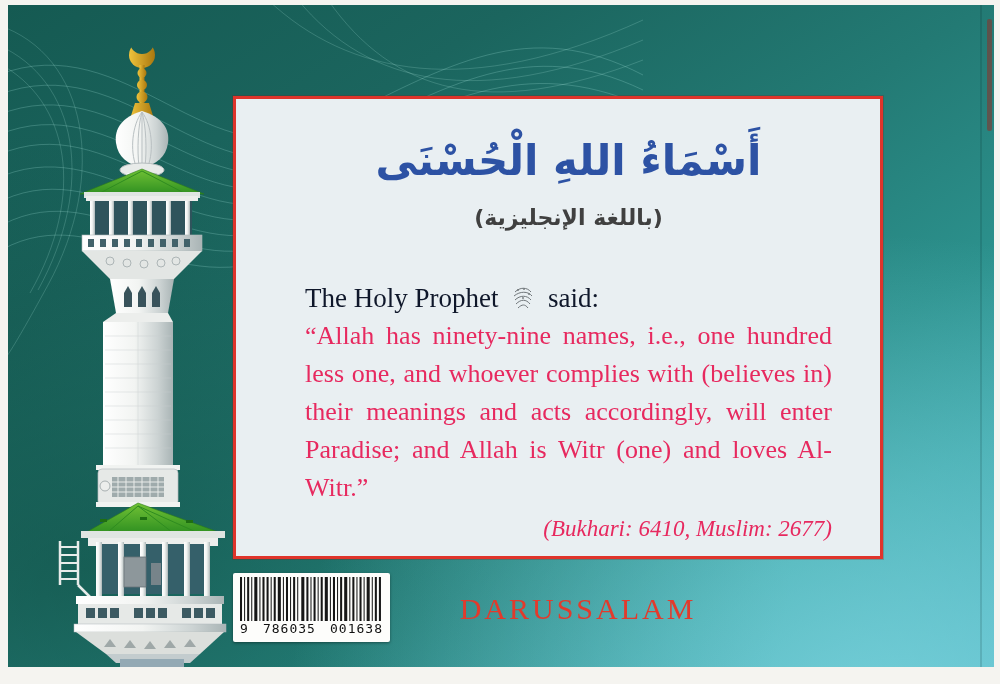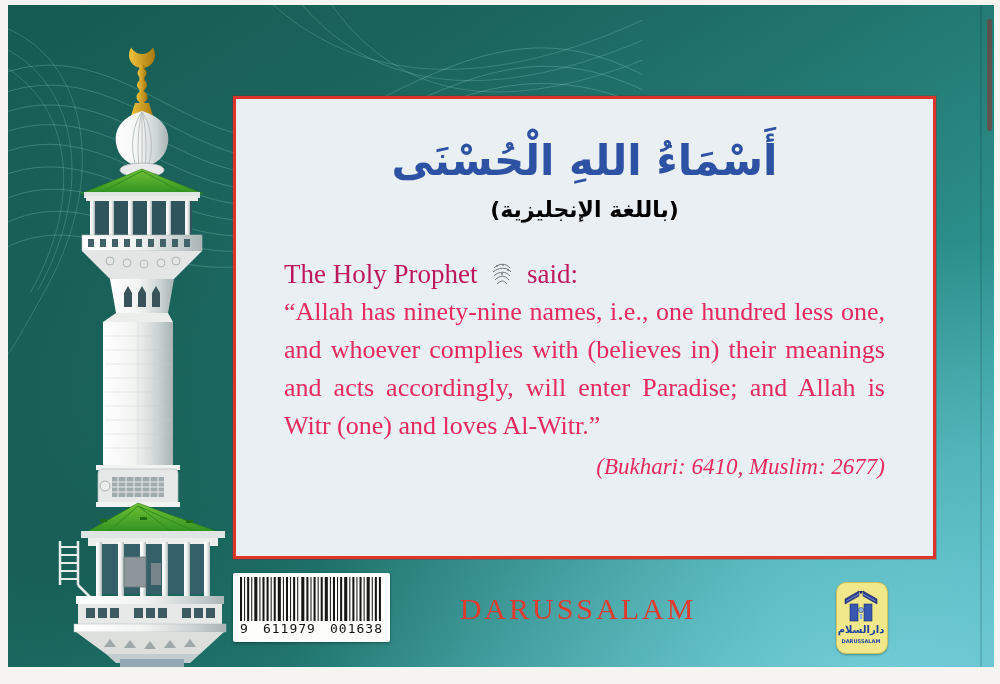--- a/index.html
+++ b/index.html
@@ -9,28 +9,28 @@
     background:
       radial-gradient(ellipse at 88% 108%, rgba(130,216,226,0.75), rgba(130,216,226,0) 48%),
       radial-gradient(ellipse at 8% 85%, rgba(13,72,60,0.55), rgba(13,72,60,0) 55%),
       linear-gradient(148deg,#155a52 0%,#1b655e 25%,#237a74 48%,#2c918d 68%,#3aa4a6 82%,#4cb2bf 100%);
   }
   .waves{position:absolute;left:0;top:0;pointer-events:none;}
   .minaret{position:absolute;left:40px;top:28px;}
   .fold-line{position:absolute;top:0;right:12px;width:2px;height:100%;background:rgba(0,30,30,0.14);}
   .spine-artifact{position:absolute;top:14px;right:2px;width:5px;height:112px;background:#7c3c34;opacity:.65;border-radius:2px;}
 
-  .card{position:absolute;left:225px;top:91px;width:703px;height:463px;background:#e9eff2;
-        border:3px solid #df342b;box-sizing:border-box;box-shadow:0 0 0 1px rgba(120,30,20,.25);}
+  .card{position:absolute;left:225px;top:91px;width:650px;height:463px;background:#e9eff2;
+        border:3px solid #df342b;box-sizing:border-box;box-shadow:0 0 0 1px rgba(120,30,20,.25);padding-left:21px;}
   .card-inner{padding:30px 48px 0 48px;}
   .arabic-title{text-align:center;color:#2d52a4;font-family:"DejaVu Sans",sans-serif;font-weight:bold;
         font-size:42px;line-height:64px;direction:rtl;}
-  .arabic-subtitle{text-align:center;color:#000000;font-family:"DejaVu Sans",sans-serif;font-weight:bold;
-        font-size:22px;line-height:34px;direction:rtl;}
-  .quote-intro{margin-top:28px;color:#be185d;font-size:27px;line-height:38px;}
+  .arabic-subtitle{text-align:center;color:#404040;font-family:"DejaVu Sans",sans-serif;font-weight:bold;
+        font-size:22px;line-height:34px;margin-top:8px;direction:rtl;}
+  .quote-intro{margin-top:44px;color:#0f172a;font-size:27px;line-height:38px;}
   .quote-body{color:#e7295f;font-size:26px;line-height:38px;text-align:justify;text-justify:inter-word;}
   .citation{color:#e7295f;font-size:23px;line-height:36px;font-style:italic;text-align:right;margin-top:4px;}
   .seal{display:inline-block;vertical-align:-4px;margin:0 6px;}
 
   .barcode{position:absolute;left:225px;top:568px;width:157px;height:69px;background:#fdfdfb;
         border-radius:2px;box-shadow:0 1px 3px rgba(0,0,0,.4);padding:4px 7px 3px 7px;box-sizing:border-box;}
   .barcode-bars{display:block;width:100%;height:44px;}
   .barcode-digits{display:flex;justify-content:space-between;font-family:"DejaVu Sans Mono",monospace;
         font-size:13px;color:#111;line-height:16px;letter-spacing:1px;}
 
@@ -292,40 +292,26 @@
             <rect x="117" width="2" height="44"></rect>
             <rect x="121" width="1" height="44"></rect>
           <rect x="124" width="3" height="44"></rect>
             <rect x="129" width="1" height="44"></rect>
             <rect x="132" width="2" height="44"></rect>
           <rect x="136" width="2" height="44"></rect>
         </g>
       </svg>
       <div class="barcode-digits">
         <span>9</span>
-        <span>611979</span>
+        <span>786035</span>
         <span>001638</span>
       </div>
     </div>
 
     <div class="footer-brand">
       <div class="publisher">DARUSSALAM</div>
     </div>
 
-    <div class="logo">
-      <svg width="48" height="68" viewBox="0 0 48 68">
-        <polygon points="8,16 22,8 22,13 8,21" fill="#2b3f8f" stroke="#1c2c66" stroke-width="0.6"></polygon>
-        <polygon points="40,16 26,8 26,13 40,21" fill="#2b3f8f" stroke="#1c2c66" stroke-width="0.6"></polygon>
-        <polygon points="22,8 26,8 24,11.5" fill="#1c2c66"></polygon>
-        <path d="M9.5,18 L22,11 M38.5,18 L26,11" stroke="#8ea4dc" stroke-width="0.8" fill="none"></path>
-        <rect x="13" y="21" width="8" height="17" fill="#3757b0" stroke="#1c2c66" stroke-width="0.6"></rect>
-        <rect x="27" y="21" width="8" height="17" fill="#3757b0" stroke="#1c2c66" stroke-width="0.6"></rect>
-        <circle cx="24" cy="27" r="2.6" fill="#8fb4e8" stroke="#1c2c66" stroke-width="0.5"></circle>
-        <rect x="22.8" y="31" width="2.4" height="5" fill="#8fb4e8"></rect>
-        <text x="24" y="50" text-anchor="middle" font-family="DejaVu Sans, sans-serif" font-size="10" font-weight="bold" fill="#1d3f9e">دارالسلام</text>
-        <text x="24" y="60" text-anchor="middle" font-family="DejaVu Sans, sans-serif" font-size="5" font-weight="bold" fill="#2246a8">DARUSSALAM</text>
-      </svg>
-    </div>
 
     <div class="fold-line"></div>
     <div class="spine-artifact"></div>
   </div>
 </div>
 
 </body></html>

